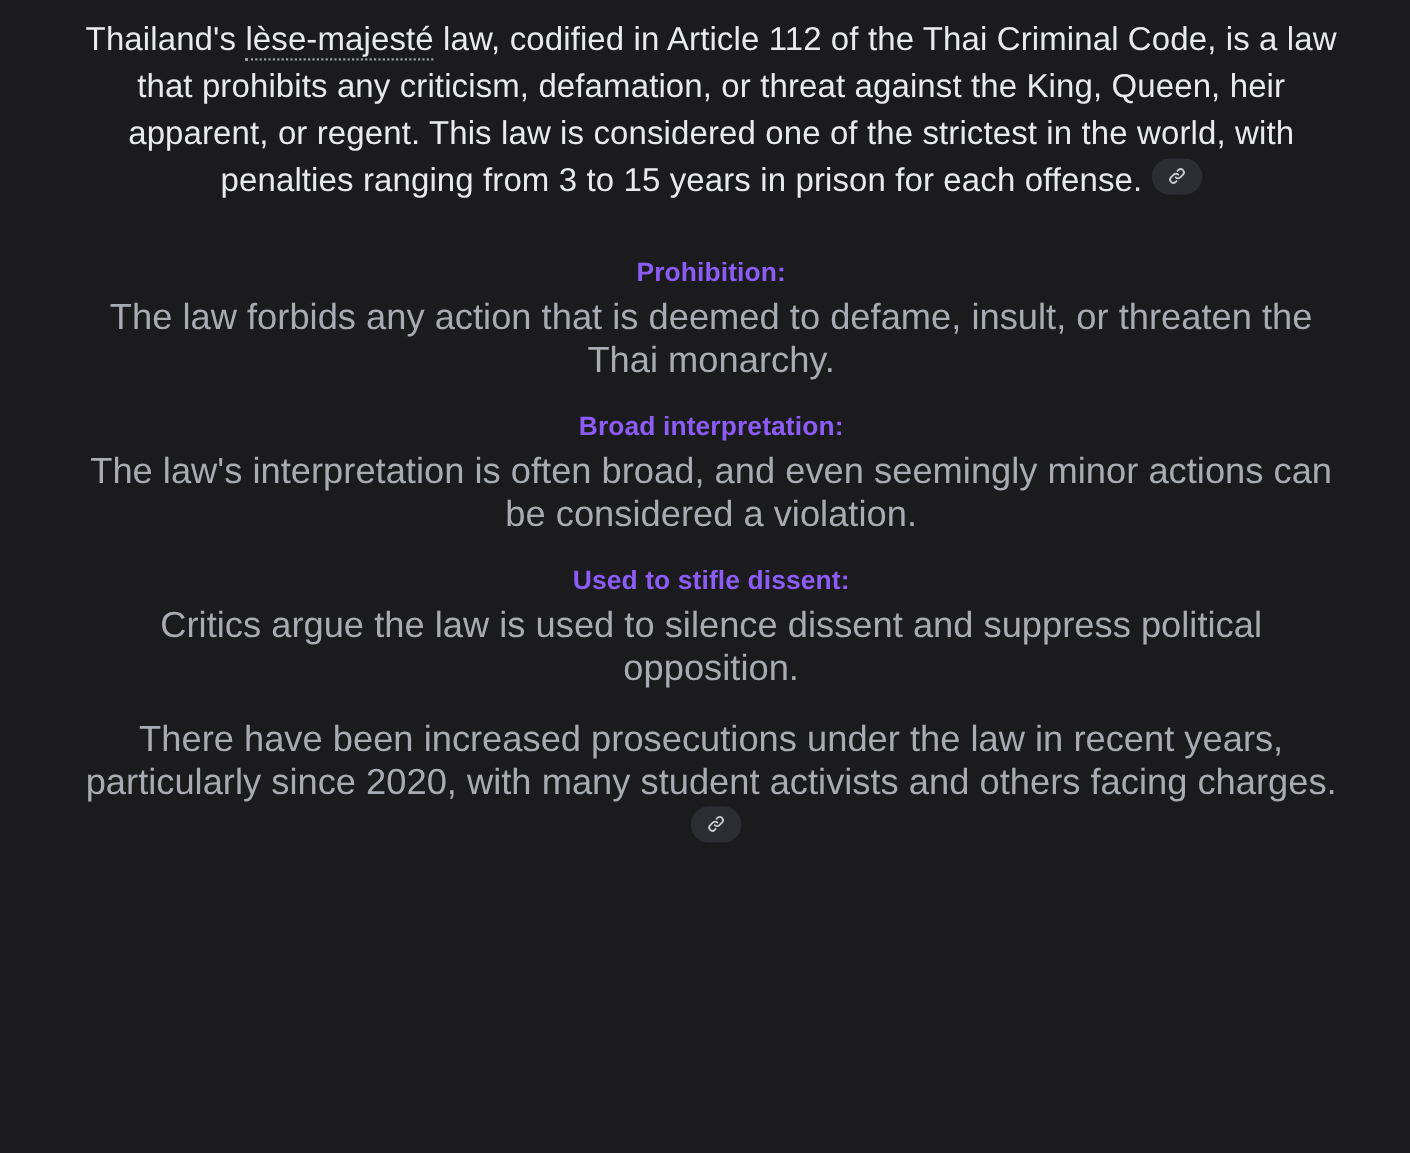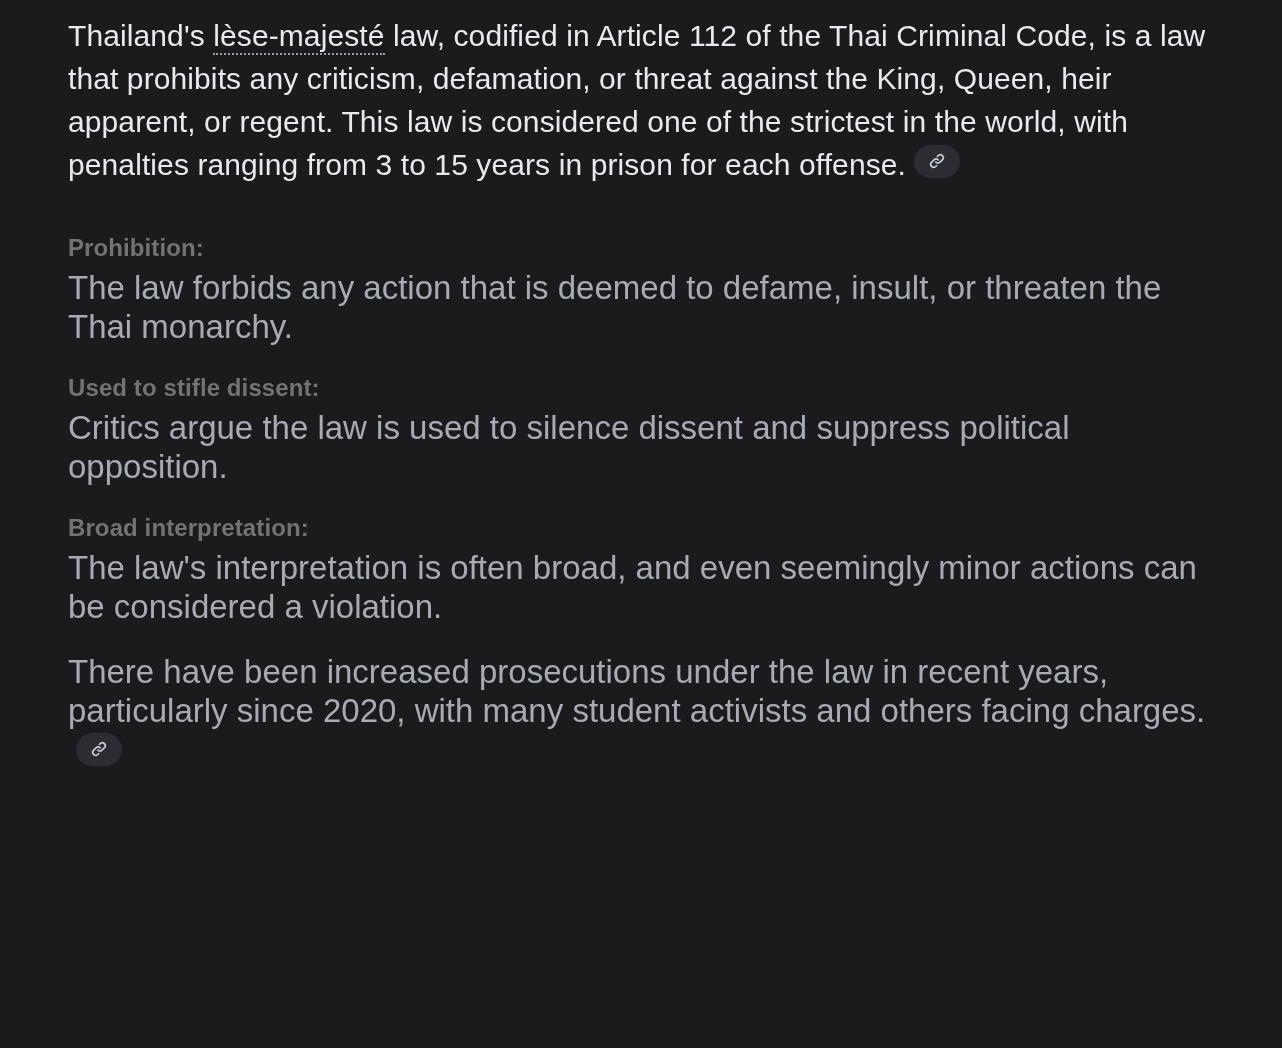--- a/index.html
+++ b/index.html
@@ -10,20 +10,21 @@
   body {
     width: 1282px;
     height: 1048px;
     font-family: "Liberation Sans", sans-serif;
     color: #e8eaed;
     overflow: hidden;
   }
   .page {
     box-sizing: border-box;
     padding: 14px 57px 0 68px;
+    text-align: center;
   }
   .intro {
     font-size: 30px;
     line-height: 43px;
     color: #e8eaed;
     font-weight: 400;
     margin: 0 0 46px 0;
     letter-spacing: 0.1px;
   }
   .dotted {
@@ -51,21 +52,21 @@
     font-weight: 400;
     margin: 0 0 36px 0;
   }
   .item {
     margin-bottom: 26px;
   }
   .item-term {
     font-size: 24px;
     line-height: 32px;
     font-weight: 700;
-    color: #737373;
+    color: #8b5cf6;
     margin: 0 0 4px 0;
     letter-spacing: 0.1px;
   }
   .item-desc {
     font-size: 33px;
     line-height: 39px;
     color: #a8abb1;
     font-weight: 400;
     margin: 0;
   }
@@ -88,27 +89,27 @@
 
   <div class="item">
     <div class="item-term">Prohibition:</div>
     <p class="item-desc">The law forbids any action that is deemed to defame, insult, or threaten the Thai monarchy.</p>
   </div>
 
   <div class="item">
   </div>
 
   <div class="item">
-    <div class="item-term">Used to stifle dissent:</div>
-    <p class="item-desc">Critics argue the law is used to silence dissent and suppress political opposition.</p>
+    <div class="item-term">Broad interpretation:</div>
+    <p class="item-desc">The law's interpretation is often broad, and even seemingly minor actions can be considered a violation.</p>
   </div>
 
   <div class="item">
-    <div class="item-term">Broad interpretation:</div>
-    <p class="item-desc">The law's interpretation is often broad, and even seemingly minor actions can be considered a violation.</p>
+    <div class="item-term">Used to stifle dissent:</div>
+    <p class="item-desc">Critics argue the law is used to silence dissent and suppress political opposition.</p>
   </div>
 
   <div class="item">
     <p class="item-desc"><span>There have been increased prosecutions under the law in recent years, particularly since 2020, with many student activists and others facing charges.</span><span class="chip">
           <svg width="20" height="20" viewBox="0 0 24 24" fill="none" stroke="#c8cbd0" stroke-width="2" stroke-linecap="round" stroke-linejoin="round">
             <path d="M10.6 13.4a3.5 3.5 0 0 0 5 0l3-3a3.54 3.54 0 0 0-5-5l-1.1 1.1"></path>
             <path d="M13.4 10.6a3.5 3.5 0 0 0-5 0l-3 3a3.54 3.54 0 0 0 5 5l1.1-1.1"></path>
           </svg>
         </span></p>
   </div>

